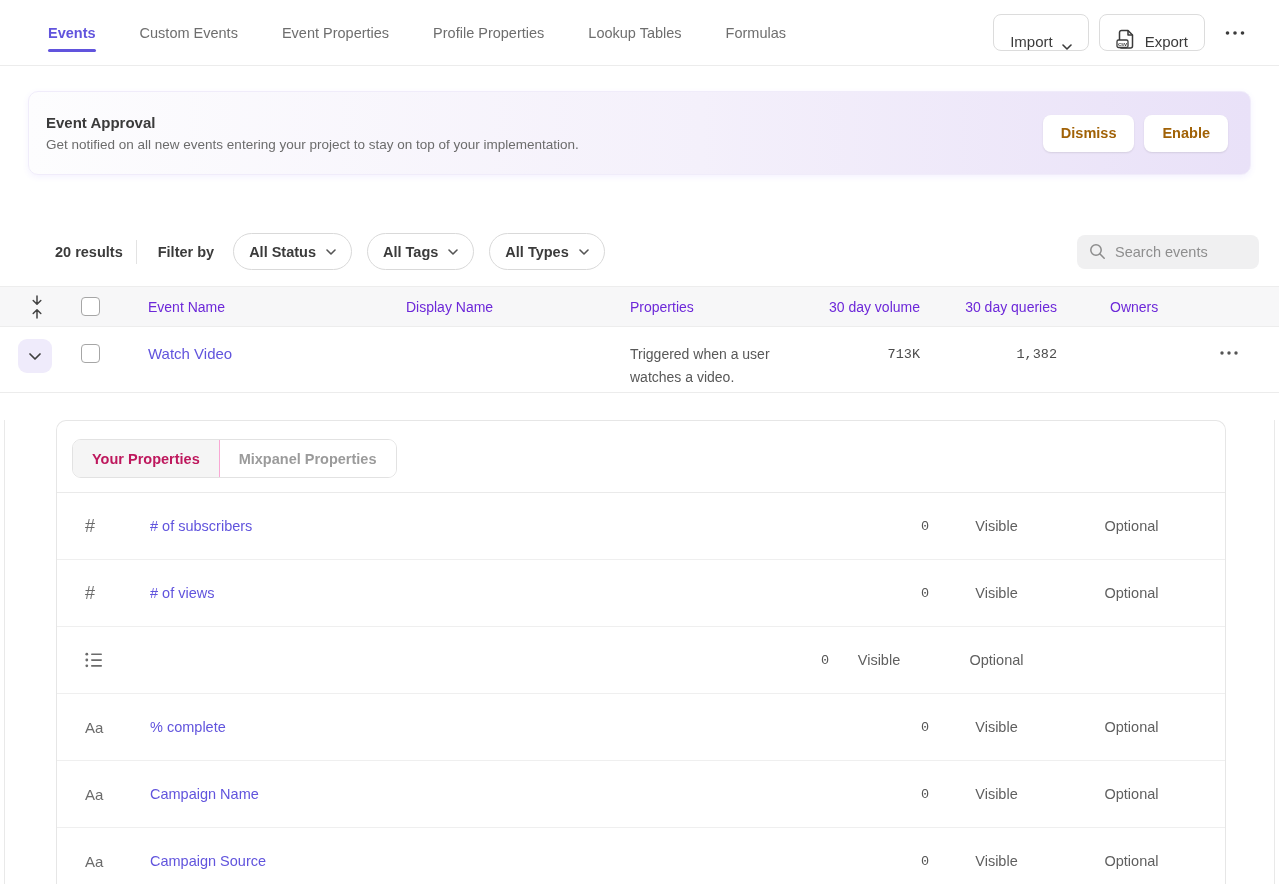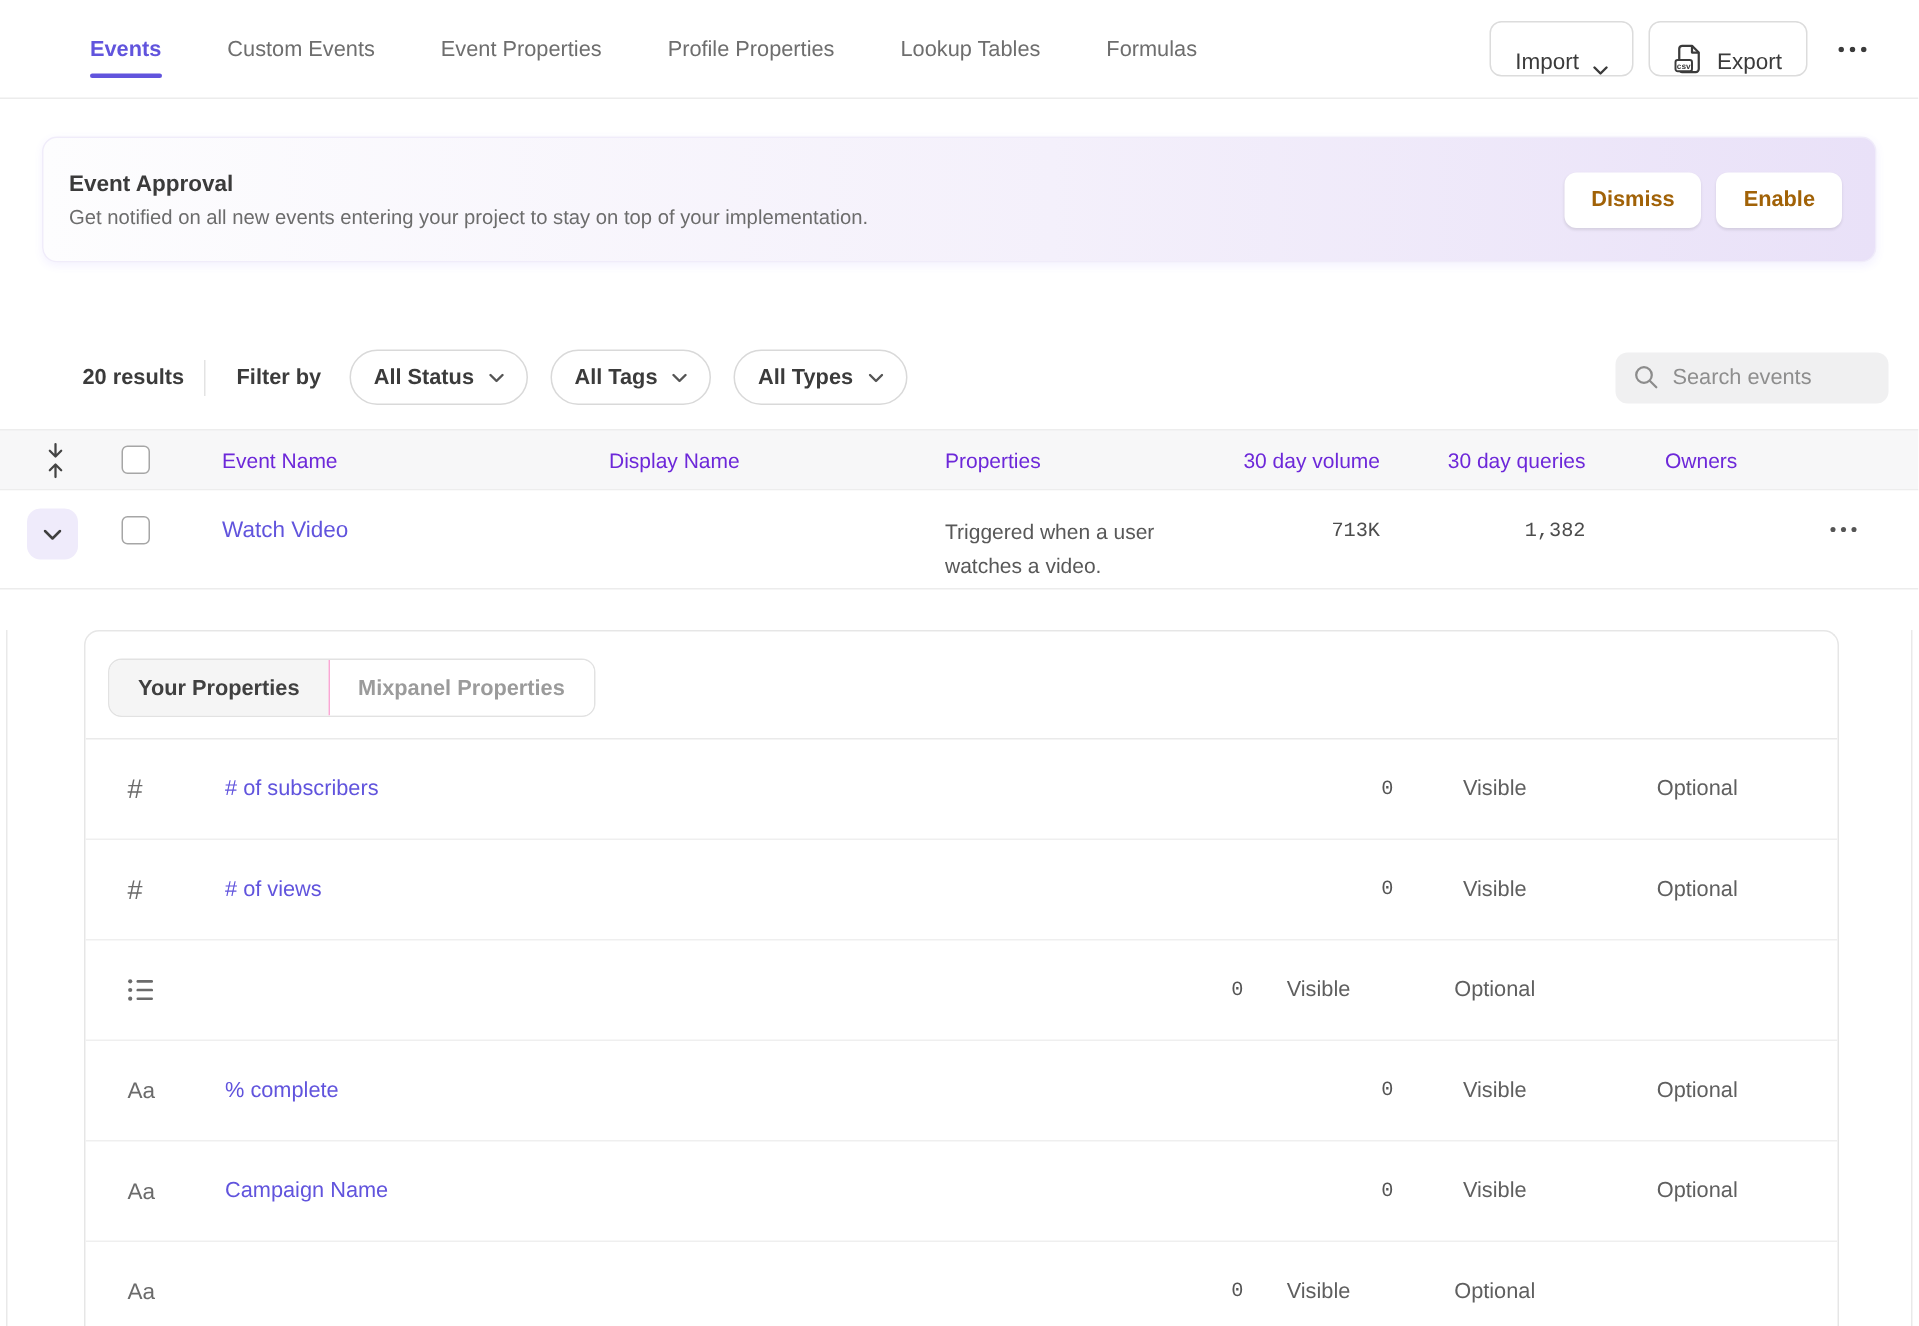--- a/index.html
+++ b/index.html
@@ -1,21 +1,21 @@
 <!DOCTYPE html>
 <html><head>
 <meta charset="utf-8">
 <style>
   * { margin:0; padding:0; box-sizing:border-box; }
   html,body { width:1279px; height:884px; overflow:hidden; background:#fff;
     font-family:"Liberation Sans", sans-serif; color:#3b3b3b; }
 
   
   .topnav { height:66px; border-bottom:1px solid #ececec; display:flex; align-items:center;
-    padding:0 26px 0 60px; background:#fff; }
+    padding:0 26px 0 48px; background:#fff; }
   .nav-tabs { display:flex; gap:44px; height:100%; }
   .nav-tab { font-size:14.5px; color:#6e6e6e; display:flex; align-items:center; position:relative;
     cursor:pointer; white-space:nowrap; }
   .nav-tab.active { color:#6154dd; font-weight:700; }
   .nav-tab.active::after { content:""; position:absolute; left:0; right:0; bottom:13px; height:3px;
     border-radius:2px; background:#6154dd; }
   .topnav-actions { margin-left:auto; display:flex; align-items:center; gap:10px; }
   .btn { display:flex; align-items:flex-end; gap:9px; height:37px; padding:0 16px;
     border:1px solid #dcdcdc; border-radius:8px; background:#fff; font-size:15px; color:#3b3b3b;
     font-family:inherit; cursor:pointer; }
@@ -76,21 +76,21 @@
 
   
   .expanded { margin:0 4px; border-left:1px solid #e9e9e9; border-right:1px solid #e9e9e9;
     background:#fff; height:520px; }
   .card { margin:27px 0 0 51px; width:1170px; border:1px solid #e6e6e6; border-bottom:none;
     border-radius:10px 10px 0 0; background:#fff; overflow:hidden; }
   .card-tabbar { padding:18px 0 14px 15px; border-bottom:1px solid #eaeaea; }
   .segmented { display:inline-flex; border:1px solid #e2e2e2; border-radius:9px; overflow:hidden; }
   .segment { height:37px; padding:0 19px; display:flex; align-items:center; font-size:14.5px;
     font-weight:600; color:#9b9b9b; background:#fff; cursor:pointer; }
-  .segment.active { background:#f5f5f5; color:#404040; }
+  .segment.active { background:#f5f5f5; color:#be185d; }
   .segment + .segment { border-left:1px solid #f9a8d4; }
 
   .prop-row { display:grid; grid-template-columns:65px 1fr 100px 135px 135px;
     padding:0 26px 0 28px; height:67px; align-items:center; border-bottom:1px solid #efefef; }
   .p-icon { color:#6b6b6b; font-size:18px; }
   .p-icon.aa { font-size:15px; }
   .p-name a { font-size:14.5px; color:#6154dd; text-decoration:none; cursor:pointer; }
   .p-value { text-align:right; color:#555; }
   .p-vis, .p-req { text-align:center; font-size:14.5px; color:#5f5f5f; cursor:pointer; }
   svg { display:block; }
@@ -298,20 +298,21 @@
       <div class="prop-row">
         <div class="p-icon aa">Aa</div>
         <div class="p-name"><a>Campaign Name</a></div>
         <div class="p-value num">0</div>
         <div class="p-vis">Visible</div>
         <div class="p-req">Optional</div>
       </div>
 
       <div class="prop-row">
         <div class="p-icon aa">Aa</div>
+        <div class="p-name"><a>Campaign Source</a></div>
         <div class="p-value num">0</div>
         <div class="p-vis">Visible</div>
         <div class="p-req">Optional</div>
       </div>
 
     </div>
   </div>
 
 </div>
 

